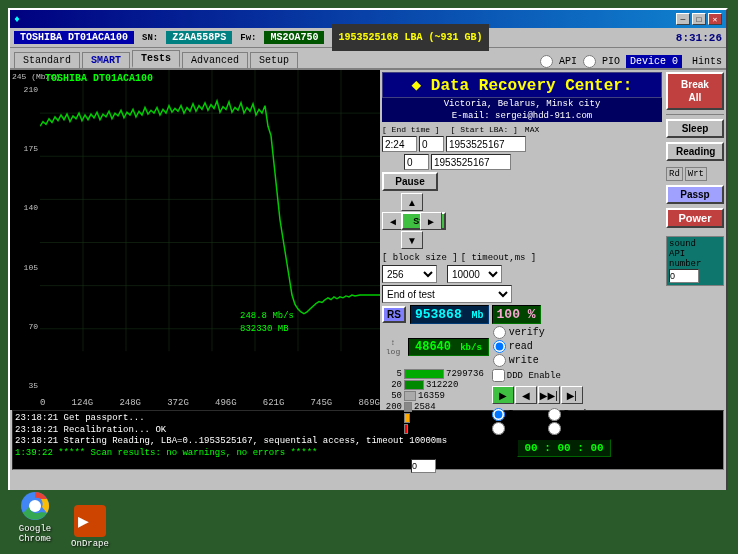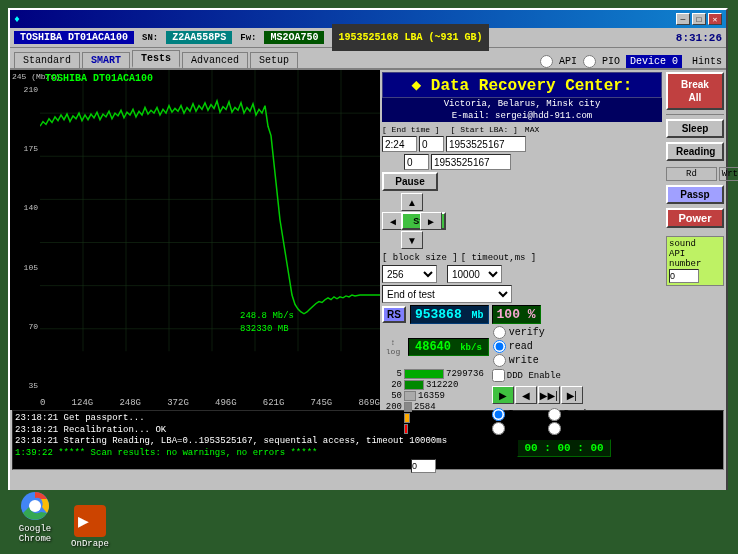--- a/index.html
+++ b/index.html
@@ -667,27 +667,27 @@
       </div>
     </div>
 
     <div class="far-right-col" style="width:62px; display:flex; flex-direction:column; gap:4px; padding:2px;">
       <button class="btn btn-break" style="background:#c04040; color:white; font-size:10px; font-weight:bold; padding:4px 3px; min-width:55px; line-height:1.3; white-space:pre;">Break
 All</button>
       <div style="background:#808080; height:1px;"></div>
       <button class="btn btn-sleep" style="min-width:52px;">Sleep</button>
       <button class="btn btn-recall" style="min-width:52px;">Reading</button>
       <div style="display:flex; gap:2px; margin-top:2px;">
-        <span style="font-size:9px; padding:1px 19px; border:1px solid #808080; cursor:pointer;">Rd</span>
+        <span style="font-size:9px; padding:1px 2px; border:1px solid #808080; cursor:pointer;">Rd</span>
         <span style="font-size:9px; padding:1px 2px; border:1px solid #808080; cursor:pointer;">Wrt</span>
       </div>
       <button class="btn btn-passp" style="min-width:52px;">Passp</button>
       <button class="btn btn-power" style="min-width:52px; color:white; background:#c04040;">Power</button>
 
-      <div style="background:#bef264; border:1px solid #808080; padding:2px; font-size:9px; margin-top:4px;">
+      <div style="background:#0f766e; border:1px solid #808080; padding:2px; font-size:9px; margin-top:4px;">
         <div>sound</div>
         <div>API number</div>
         <input type="text" value="0" style="width: 30px; height: 14px; font-size: 9px; background: white; border: 1px inset rgb(128, 128, 128);">
       </div>
     </div>
   </div>
 
   <div class="log-area" style="height:60px; margin:0 2px; flex-shrink:0;">
     <div class="log-line info">23:18:21  Get passport...</div>
     <div class="log-line info">23:18:21  Recalibration... OK</div>

